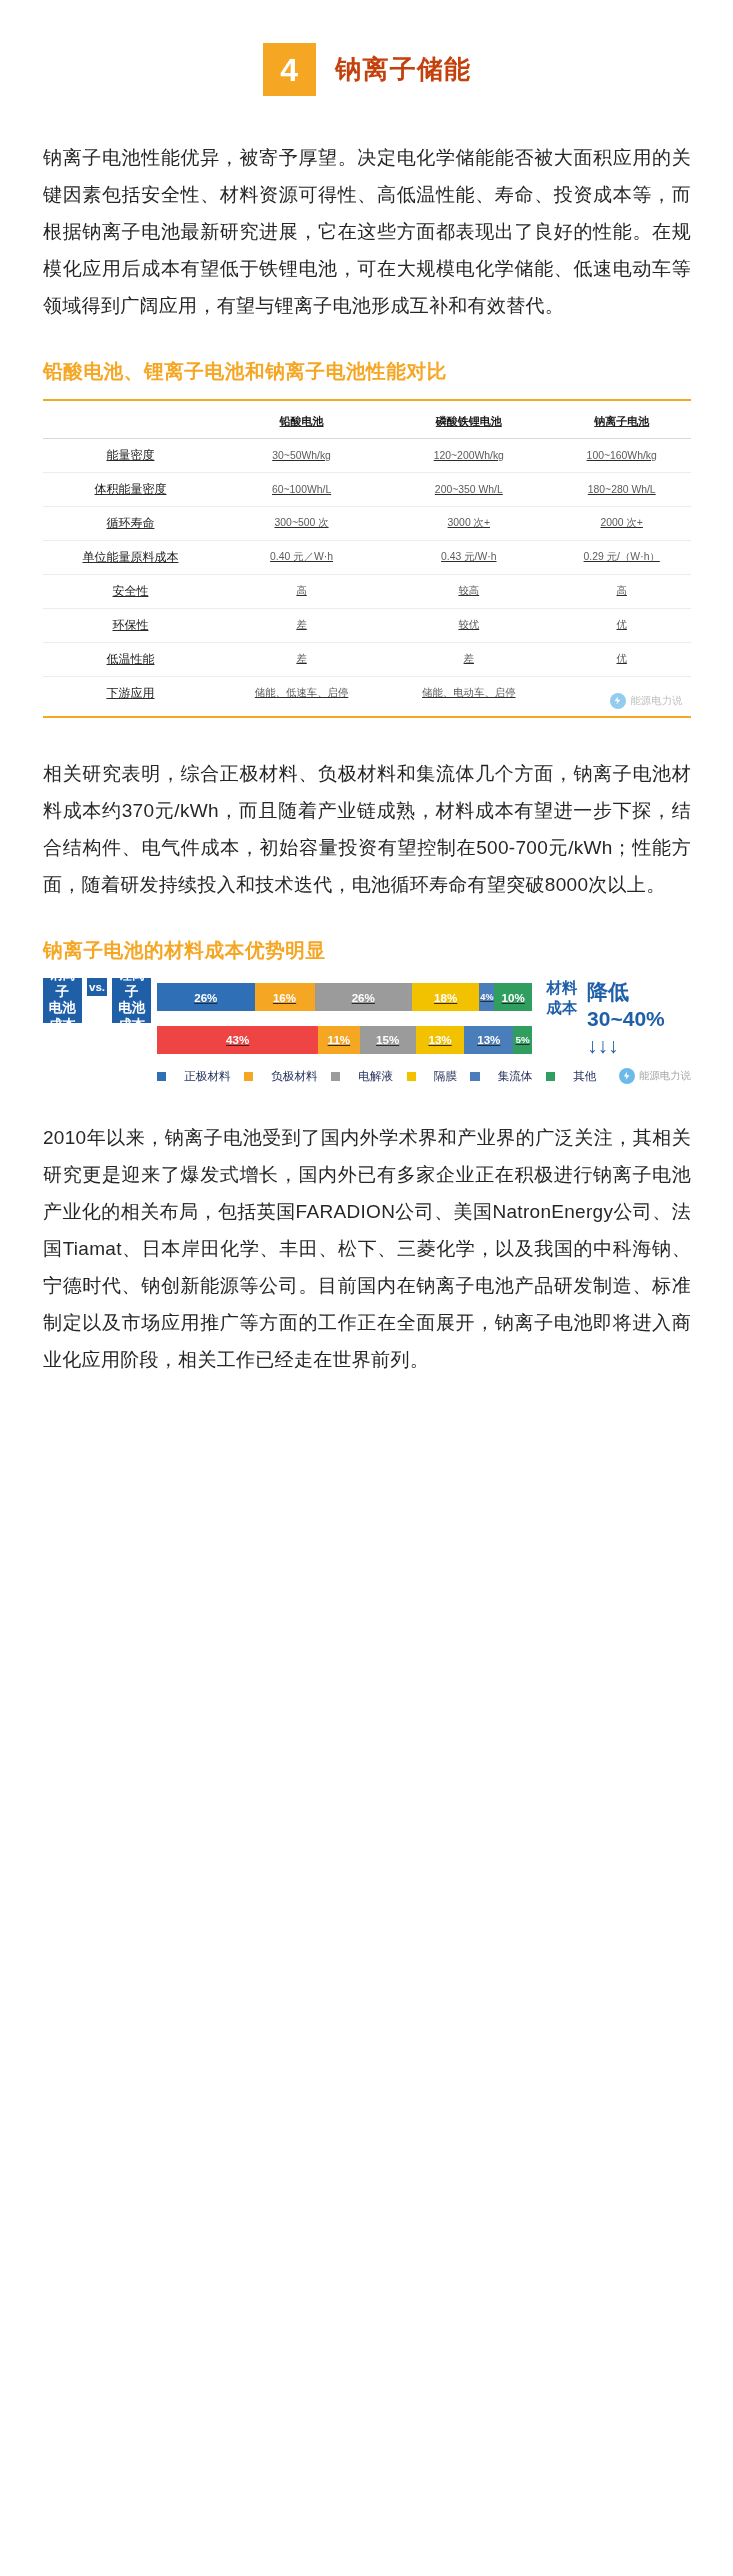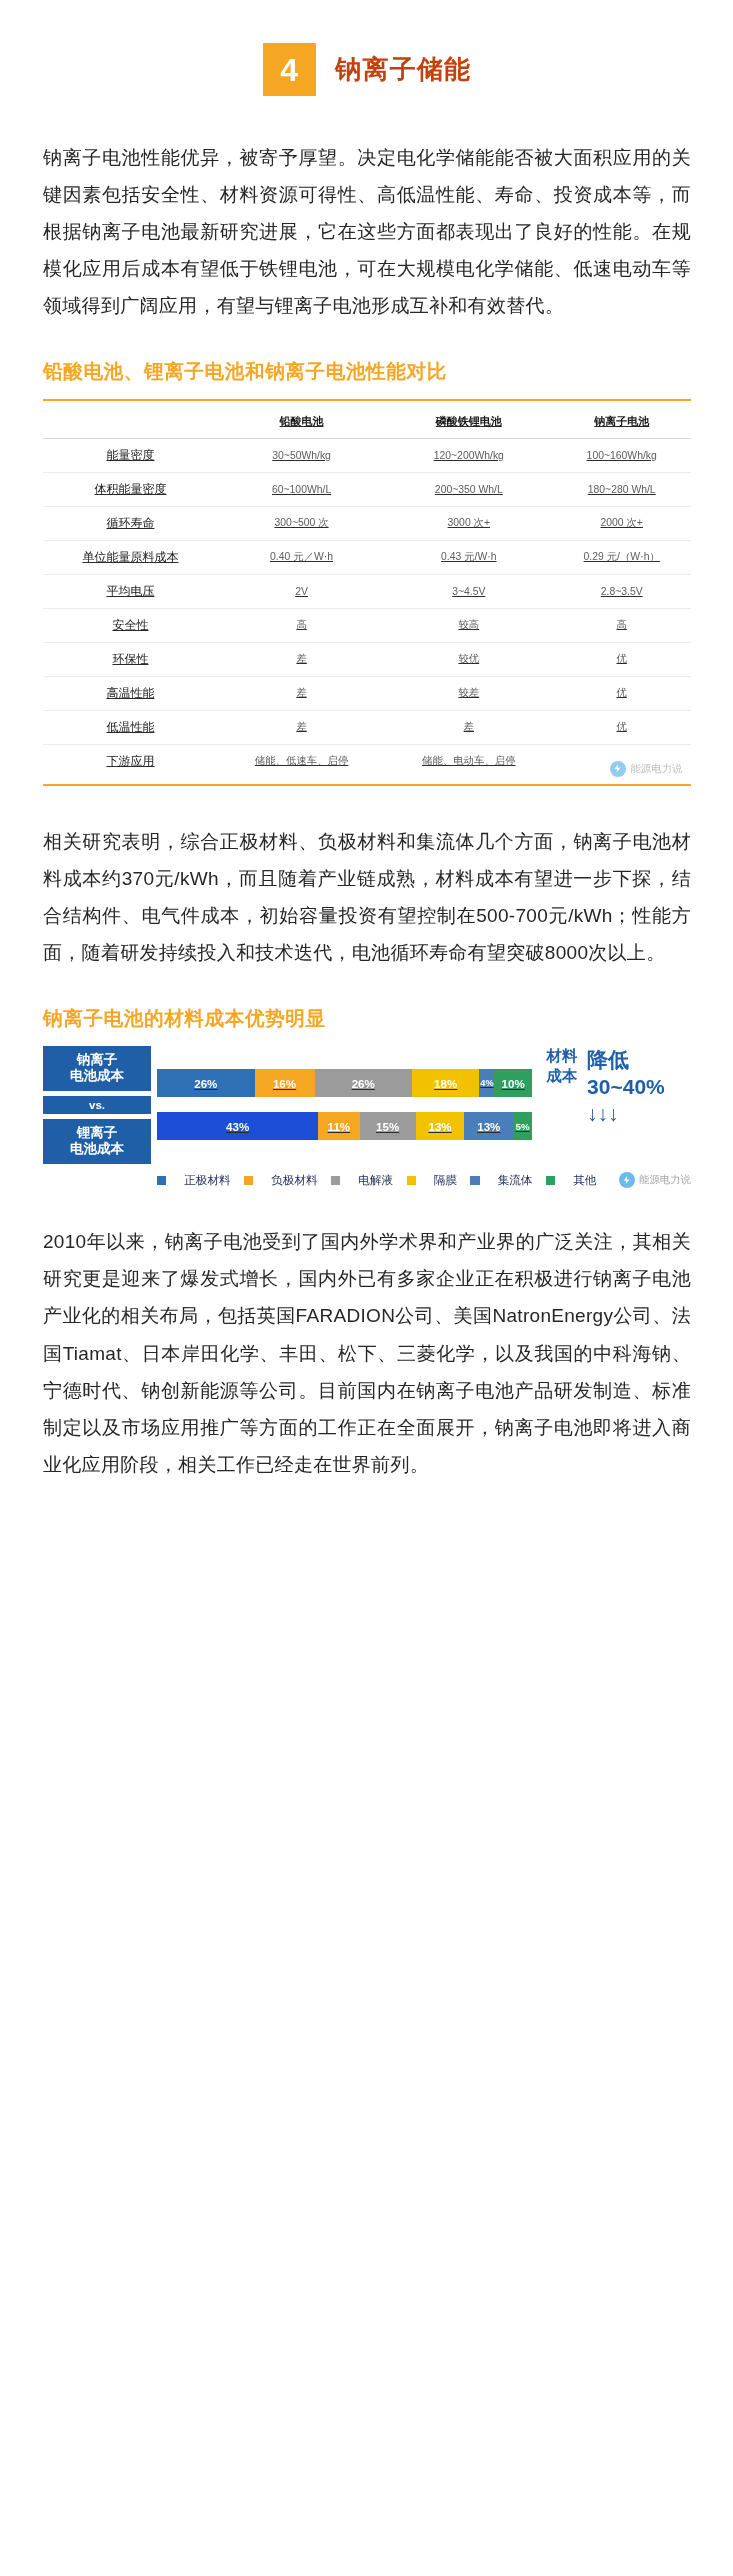--- a/index.html
+++ b/index.html
@@ -134,21 +134,21 @@
     margin-bottom: 35px;
   }
   .chart-area {
     display: flex;
     align-items: stretch;
     gap: 6.1px;
   }
   .chart-labels {
     width: 108px;
     display: flex;
-    flex-direction: column;
+    flex-direction: row;
     gap: 4.9px;
   }
   .chart-label {
     background: #1f5fa8;
     color: #ffffff;
     font-size: 13.5px;
     font-weight: bold;
     line-height: 1.22;
     text-align: center;
     padding: 3.7px 2.4px;
@@ -264,41 +264,29 @@
           <td>3000 次+</td>
           <td>2000 次+</td>
         </tr>
         <tr>
           <td class="first-col">单位能量原料成本</td>
           <td>0.40 元／W·h</td>
           <td>0.43 元/W·h</td>
           <td>0.29 元/（W·h）</td>
         </tr>
         <tr>
-          <td class="first-col">平均电压</td>
-          <td>2V</td>
-          <td>3~4.5V</td>
-          <td>2.8~3.5V</td>
-        </tr>
-        <tr>
           <td class="first-col">安全性</td>
           <td>高</td>
           <td>较高</td>
           <td>高</td>
         </tr>
         <tr>
           <td class="first-col">环保性</td>
           <td>差</td>
           <td>较优</td>
-          <td>优</td>
-        </tr>
-        <tr>
-          <td class="first-col">高温性能</td>
-          <td>差</td>
-          <td>较差</td>
           <td>优</td>
         </tr>
         <tr>
           <td class="first-col">低温性能</td>
           <td>差</td>
           <td>差</td>
           <td>优</td>
         </tr>
         <tr>
           <td class="first-col">下游应用</td>
@@ -340,21 +328,21 @@
         <div class="bar-row">
           <div class="seg" style="flex:26;background:#2f6fb5">26%</div>
           <div class="seg" style="flex:16;background:#f5a623">16%</div>
           <div class="seg" style="flex:26;background:#9b9b9b">26%</div>
           <div class="seg" style="flex:18;background:#f2c200">18%</div>
           <div class="seg" style="flex:4;background:#4a7ebb;font-size:9.2px">4%</div>
           <div class="seg" style="flex:10;background:#2f9e5e">10%</div>
         </div>
         <div style="height:4.9px"></div>
         <div class="bar-row">
-          <div class="seg" style="flex:43;background:#1d4ed8">43%</div>
+          <div class="seg" style="flex:43;background:#ef4444">43%</div>
           <div class="seg" style="flex:11;background:#f5a623">11%</div>
           <div class="seg" style="flex:15;background:#9b9b9b">15%</div>
           <div class="seg" style="flex:13;background:#f2c200">13%</div>
           <div class="seg" style="flex:13;background:#4a7ebb">13%</div>
           <div class="seg" style="flex:5;background:#2f9e5e;font-size:9.8px">5%</div>
         </div>
       </div>
 
       <div class="chart-note">
         <div class="n1">材料成本</div>

